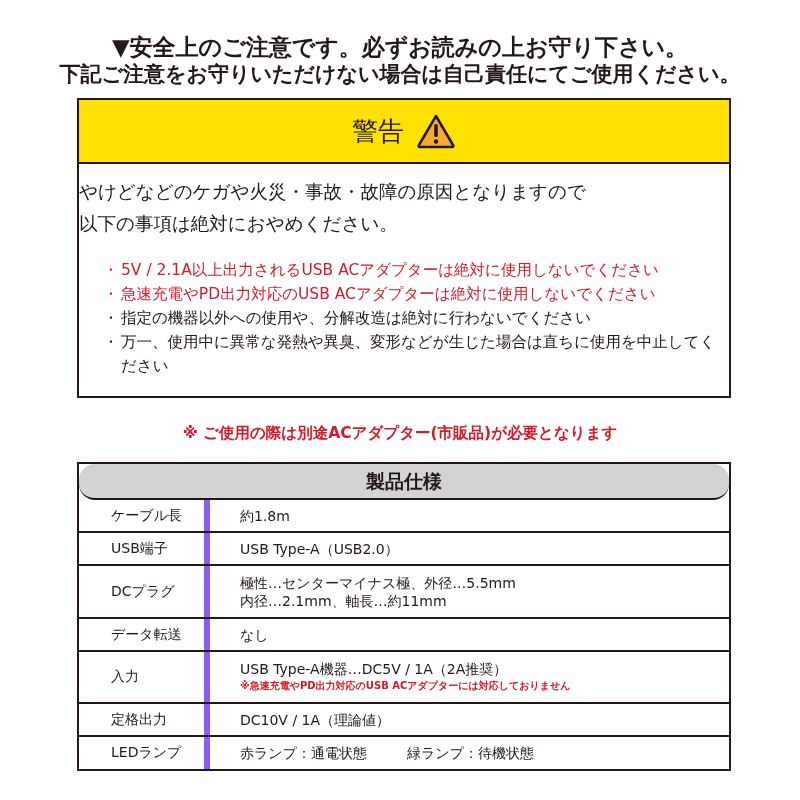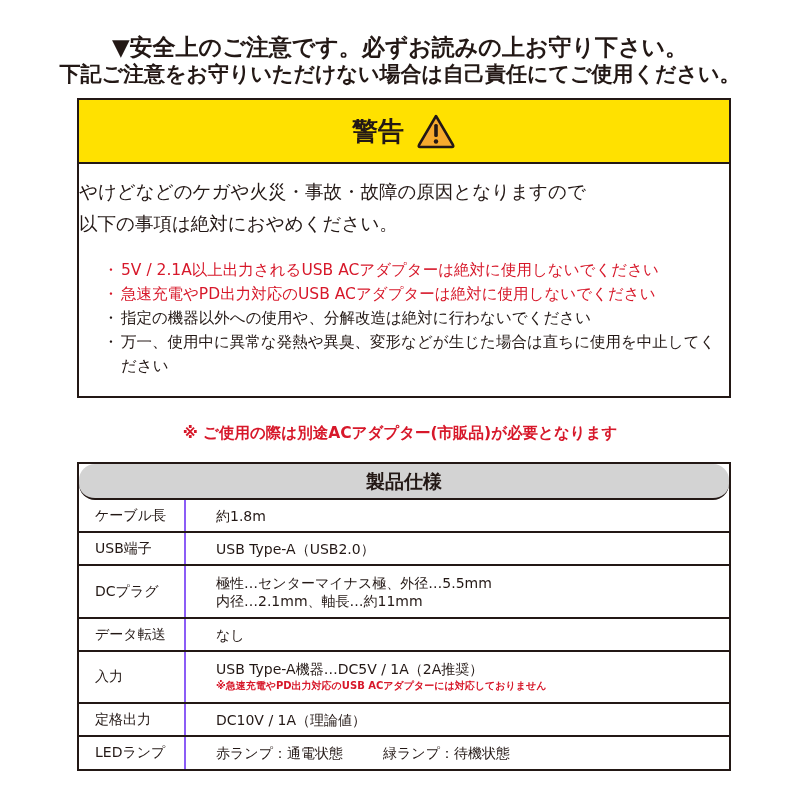--- a/index.html
+++ b/index.html
@@ -6,37 +6,37 @@
   body { width: 800px; height: 800px; position: relative; overflow: hidden;
          font-family: "DejaVu Sans", "Liberation Sans", sans-serif; color: #231815; }
   .title { position: absolute; left: 0; width: 800px; top: 32px; text-align: center;
            font-size: 23px; font-weight: bold; letter-spacing: 0px; line-height: 30px; }
   .subtitle { position: absolute; left: 0; width: 800px; top: 64px; text-align: center;
            font-size: 21px; font-weight: bold; line-height: 20px; }
   .warn-box { position: absolute; left: 77px; top: 98px; width: 654px; height: 300px;
               border: 2px solid #231815; box-sizing: border-box; }
   .warn-head { height: 62px; background: #ffe100; border-bottom: 2px solid #231815;
                display: flex; align-items: center; justify-content: center; gap: 12px; }
-  .warn-head-text { font-size: 26px; font-weight: bold; }
+  .warn-head-text { font-size: 26px; font-weight: normal; }
   .warn-icon { width: 40px; height: 36px; display: block; }
   .warn-intro { font-size: 18.5px; line-height: 32px; margin-top: 12px; }
   .warn-list { list-style: none; margin: 18px 0 0 0; padding: 0 0 0 24px; }
   .warn-list li { font-size: 15.5px; line-height: 24px; position: relative; padding-left: 18px; padding-right: 10px; }
   .warn-list li .bullet { position: absolute; left: 0; top: 0; }
   .red { color: #d7182a; }
   .note { position: absolute; left: 0; width: 800px; top: 423px; text-align: center;
           font-size: 15.5px; font-weight: bold; color: #d7182a; line-height: 20px; }
   .spec { position: absolute; left: 77px; top: 462px; width: 654px;
           border: 2px solid #231815; box-sizing: border-box; border-collapse: collapse; }
   .spec-head { height: 34px; background: #d3d3d3; border-bottom: 2px solid #231815;
                text-align: center; font-size: 19px; font-weight: bold; line-height: 34px; border-radius: 16px; }
   .spec-row { display: flex; border-bottom: 2px solid #231815; box-sizing: border-box; }
   .spec-row:last-child { border-bottom: none; }
-  .spec-label { width: 107px; border-right: 2px solid #8b5cf6; box-sizing: border-box;
-                padding-left: 16px; font-size: 14px; display: flex; align-items: center; }
+  .spec-label { width: 131px; border-right: 6px solid #8b5cf6; box-sizing: border-box;
+                padding-left: 32px; font-size: 14px; display: flex; align-items: center; }
   .spec-value { flex: 1; padding-left: 30px; font-size: 14px; display: flex; flex-direction: column;
                 justify-content: center; line-height: 18px; }
   .spec-value .small-red { color: #d7182a; font-size: 10px; font-weight: bold; line-height: 16px; }
   .led-gap { display: inline-block; width: 40px; }
 </style>
 </head>
 <body>
 
 <div class="title">▼安全上のご注意です。必ずお読みの上お守り下さい。</div>
 <div class="subtitle">下記ご注意をお守りいただけない場合は自己責任にてご使用ください。</div>

